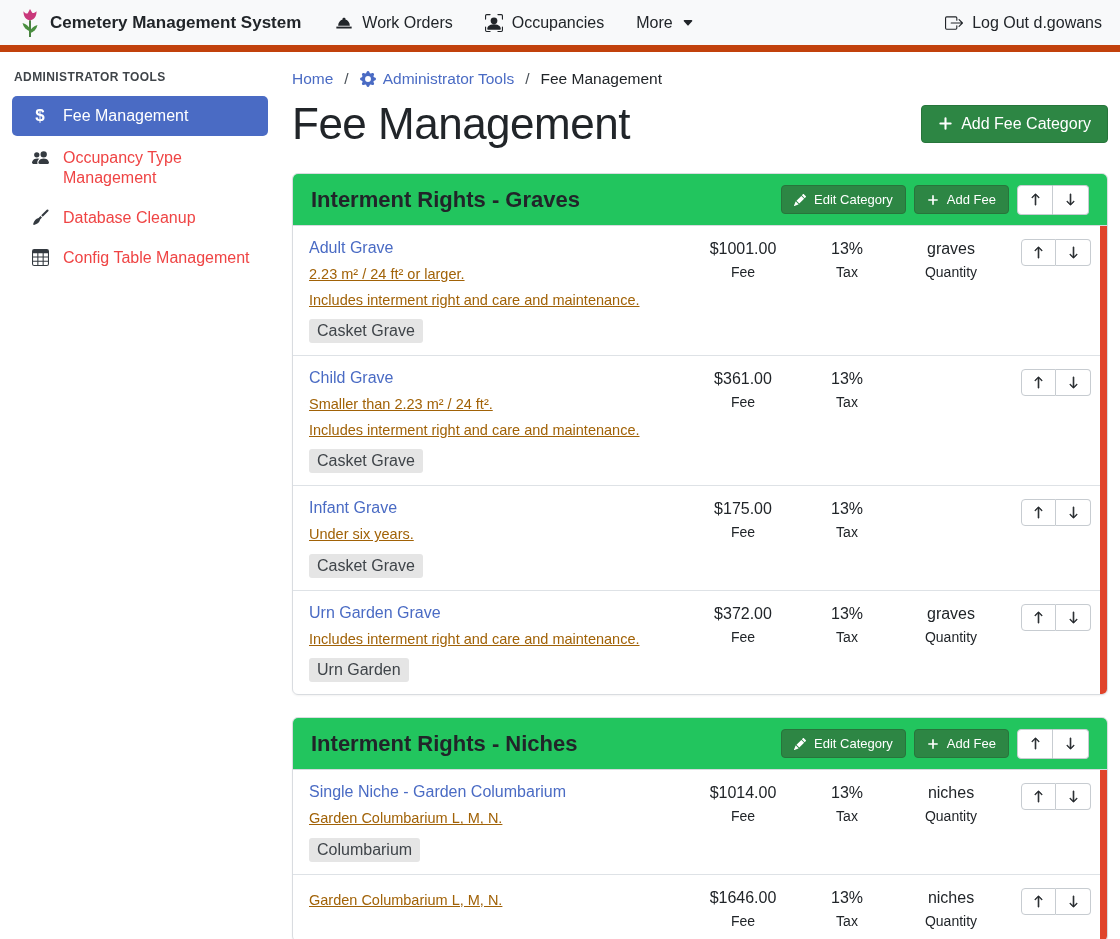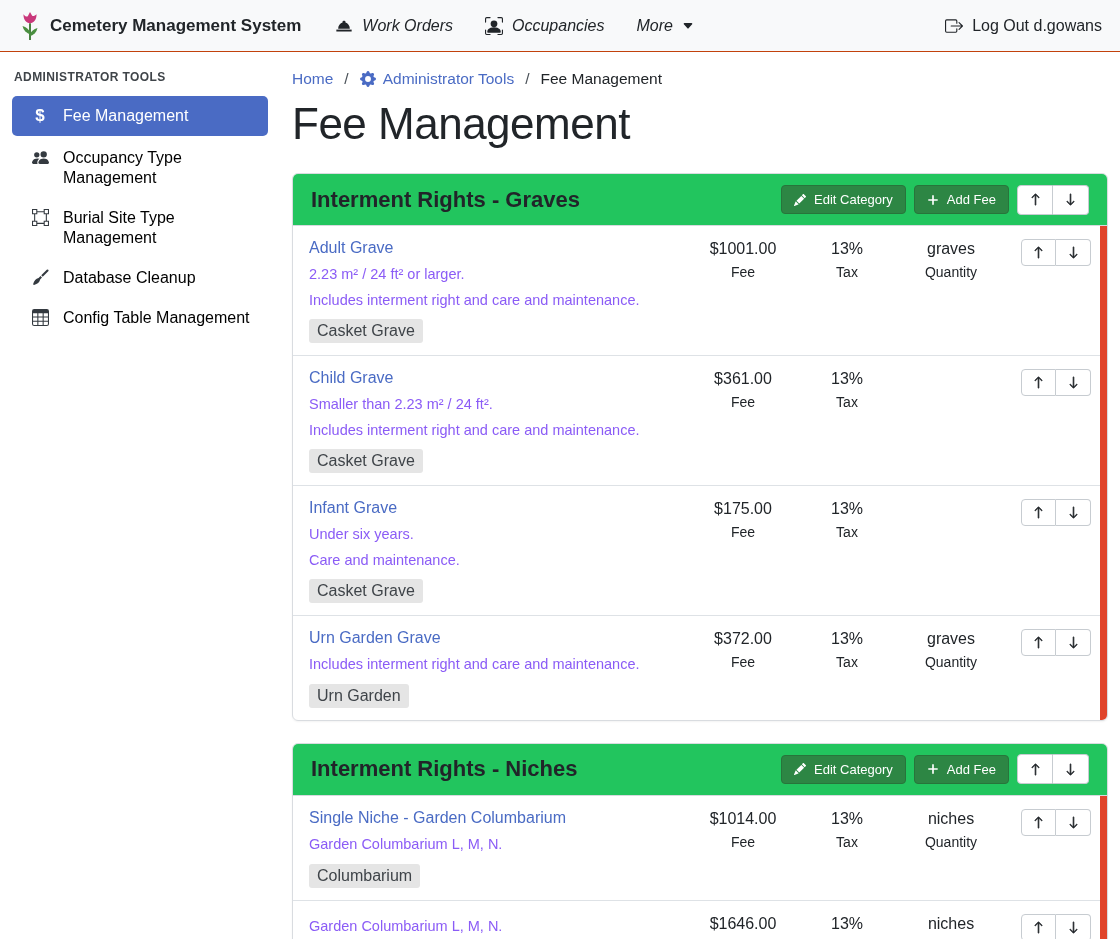--- a/index.html
+++ b/index.html
@@ -5,34 +5,34 @@
   :root{
     --accent:#4a6bc4; --green:#2d8644; --green-border:#27753b; --scrollbar:#e0442b;
   }
   *{box-sizing:border-box; margin:0; padding:0;}
   html,body{width:1120px; height:939px; overflow:hidden;}
   body{font-family:"Liberation Sans", sans-serif; color:#212529; background:#fff; font-size:16px;}
   a{text-decoration:none; color:inherit; cursor:pointer;}
   button{font-family:inherit; cursor:pointer;}
 
   
-  .navbar{height:52px; background:#f8f9fa; border-bottom:1px solid #c2410c; display:flex; align-items:center; padding:0 18px;}
+  .navbar{height:52px; background:#f8f9fa; border-bottom:7px solid #c2410c; display:flex; align-items:center; padding:0 18px;}
   .brand{display:flex; align-items:center; gap:8px; font-weight:700; font-size:17px; color:#212529; margin-right:34px;}
   .logo svg{display:block;}
-  .nav-items{display:flex; align-items:center; gap:32px;font-style:italic;}
+  .nav-items{display:flex; align-items:center; gap:32px;}
   .nav-item{display:flex; align-items:center; gap:9px; font-size:16px; color:#212529;}
   .nico svg{width:18px; height:18px; display:block; fill:currentColor;}
   .chev svg{width:12px; height:12px;}
   .nav-spacer{flex:1;}
 
   
   .layout{display:flex; height:887px;}
   .sidebar{flex:0 0 280px; width:280px; padding-top:8px;}
   .side-heading{font-size:12px; font-weight:700; color:#3f4449; letter-spacing:.4px; padding:10px 14px 12px;}
-  .side-item{display:flex; align-items:flex-start; gap:13px; padding:8px 10px 8px 18px; margin:0 12px 4px; border-radius:5px; font-size:16px; line-height:20px; color:#000000;}
+  .side-item{display:flex; align-items:flex-start; gap:13px; padding:8px 10px 8px 18px; margin:0 12px 4px; border-radius:5px; font-size:16px; line-height:20px; color:#ef4444;}
   .sico{flex:0 0 20px; width:20px; display:flex; justify-content:center; color:#343a40; margin-top:1px;}
   .sico svg{width:17px; height:17px; fill:currentColor;}
   .dollar-glyph{font-weight:700; font-size:17px; line-height:18px;}
   .side-item.active{background:var(--accent); color:#fff; padding-top:10px; padding-bottom:10px;}
   .side-item.active .sico{color:#fff;}
 
   
   .main{flex:1; padding:12px 12px 0; overflow:hidden;}
   .breadcrumb{display:flex; align-items:center; gap:11px; font-size:15.5px; margin:6px 0 4px;}
   .crumb-link{color:var(--accent); display:flex; align-items:center; gap:7px;}
@@ -63,21 +63,21 @@
   .arrow-btn:last-child{border-radius:0 4px 4px 0; border-left:none;}
   .arrow-sm .arrow-btn{width:35px; height:27px;}
 
   .card-body{position:relative;}
   .red-scrollbar{position:absolute; top:0; bottom:0; right:0; width:7px; background:var(--scrollbar);}
 
   .fee-row{display:grid; grid-template-columns:1fr 104px 104px 104px 88px; padding:13px 16px 12px; border-top:1px solid #dee2e6; align-items:start;}
   .fee-row:first-child{border-top:none;}
   .fee-info{padding-right:12px;}
   .fee-name{display:inline-block; color:var(--accent); font-weight:400; font-size:16px; margin-bottom:5px;}
-  .fee-desc{font-size:14.5px; color:#8b5cf6; margin:3px 0 6px; line-height:1.35;}
+  .fee-desc{font-size:14.5px; color:#a16207; margin:3px 0 6px; line-height:1.35;text-decoration:underline;}
   .badge{display:inline-block; background:#e5e5e5; color:#3f4449; font-size:16px; padding:3px 8px; border-radius:3px; margin-top:3px;}
   .fee-col{text-align:center; padding-top:1px;}
   .col-val{font-size:16px; color:#212529;}
   .col-label{font-size:14px; color:#212529; margin-top:6px;}
   .row-arrows{display:flex; justify-content:flex-end;}
 </style>
 </head>
 <body>
 
 <svg width="0" height="0" style="position:absolute" aria-hidden="true">
@@ -193,28 +193,20 @@
       <span class="sico">
           <svg>
             <use href="#i-people"></use>
           </svg>
         </span>
       <span>Occupancy Type Management</span>
     </a>
     <a class="side-item">
       <span class="sico">
           <svg>
-            <use href="#i-boundingbox"></use>
-          </svg>
-        </span>
-      <span>Burial Site Type Management</span>
-    </a>
-    <a class="side-item">
-      <span class="sico">
-          <svg>
             <use href="#i-broom"></use>
           </svg>
         </span>
       <span>Database Cleanup</span>
     </a>
     <a class="side-item">
       <span class="sico">
           <svg>
             <use href="#i-table"></use>
           </svg>
@@ -233,20 +225,26 @@
             <use href="#i-gear"></use>
           </svg>
         <span>Administrator Tools</span>
       </a>
       <span class="crumb-sep">/</span>
       <span class="crumb-current">Fee Management</span>
     </nav>
 
     <div class="page-head">
       <h1 class="page-title">Fee Management</h1>
+      <button class="btn-green btn-lg">
+        <svg>
+            <use href="#i-plus"></use>
+          </svg>
+        <span>Add Fee Category</span>
+      </button>
     </div>
 
     <section class="card">
       <div class="card-header">
         <div class="card-title">Interment Rights - Graves</div>
         <div class="header-actions">
           <button class="btn-green btn-sm">
             <svg>
                 <use href="#i-pencil"></use>
               </svg>
@@ -334,21 +332,20 @@
                   <use href="#i-arrow-down"></use>
                 </svg>
               </button>
           </div>
         </div>
 
         <div class="fee-row">
           <div class="fee-info">
             <a class="fee-name">Infant Grave</a>
             <div class="fee-desc">Under six years.</div>
-            <div class="fee-desc">Care and maintenance.</div>
             <span class="badge">Casket Grave</span>
           </div>
           <div class="fee-col">
             <div class="col-val">$175.00</div>
             <div class="col-label">Fee</div>
           </div>
           <div class="fee-col">
             <div class="col-val">13%</div>
             <div class="col-label">Tax</div>
           </div>

